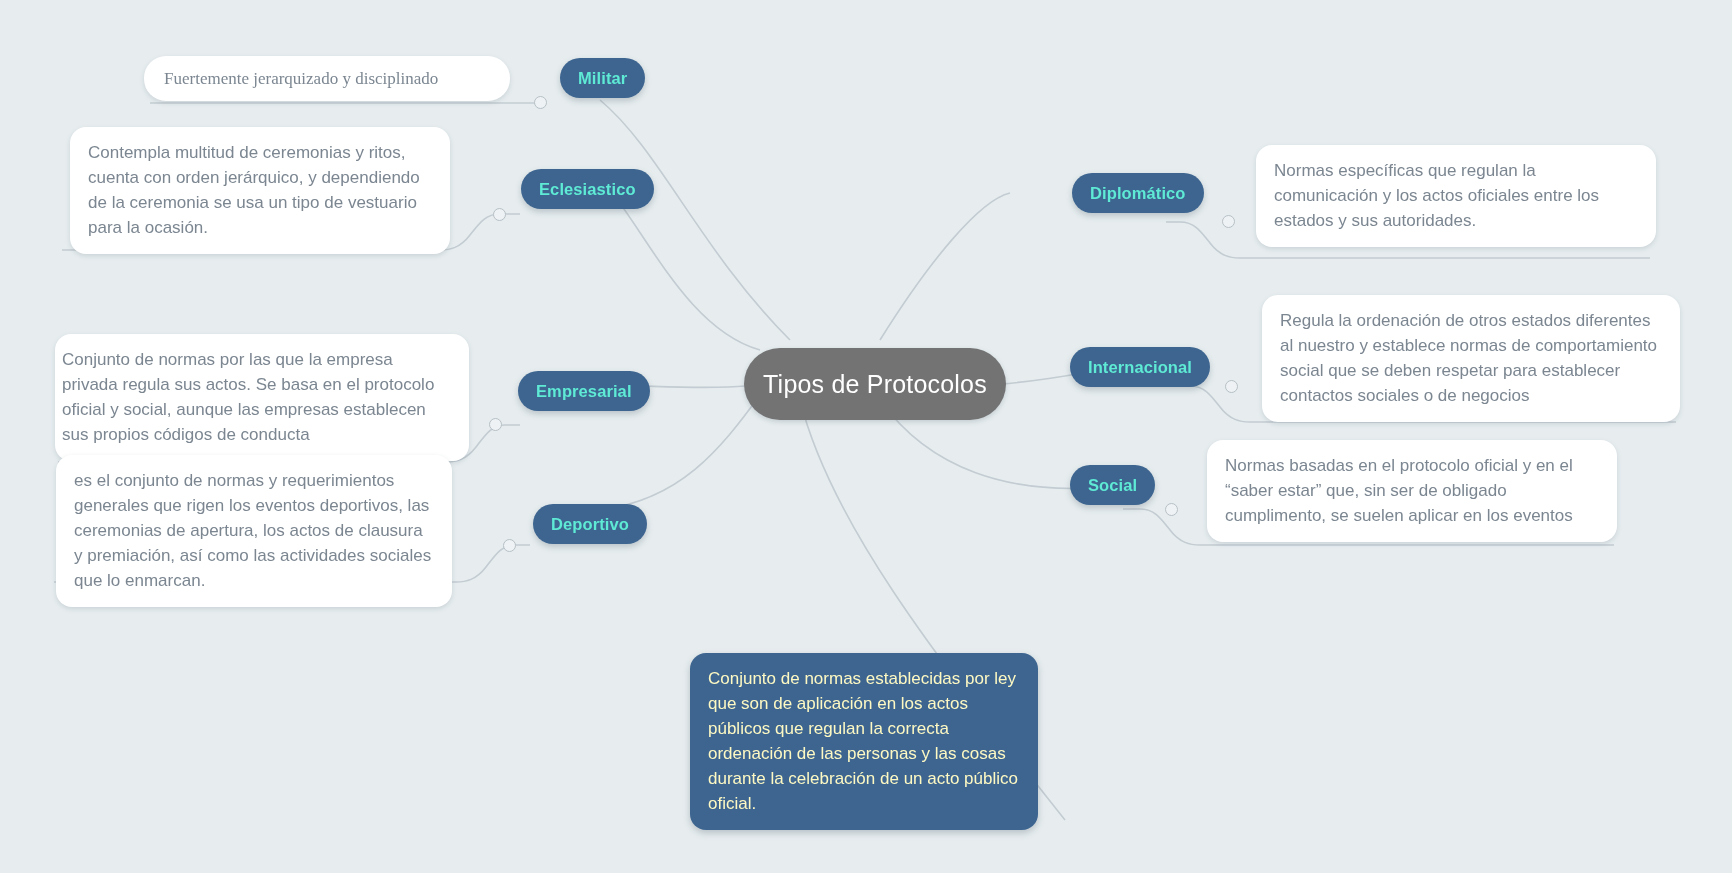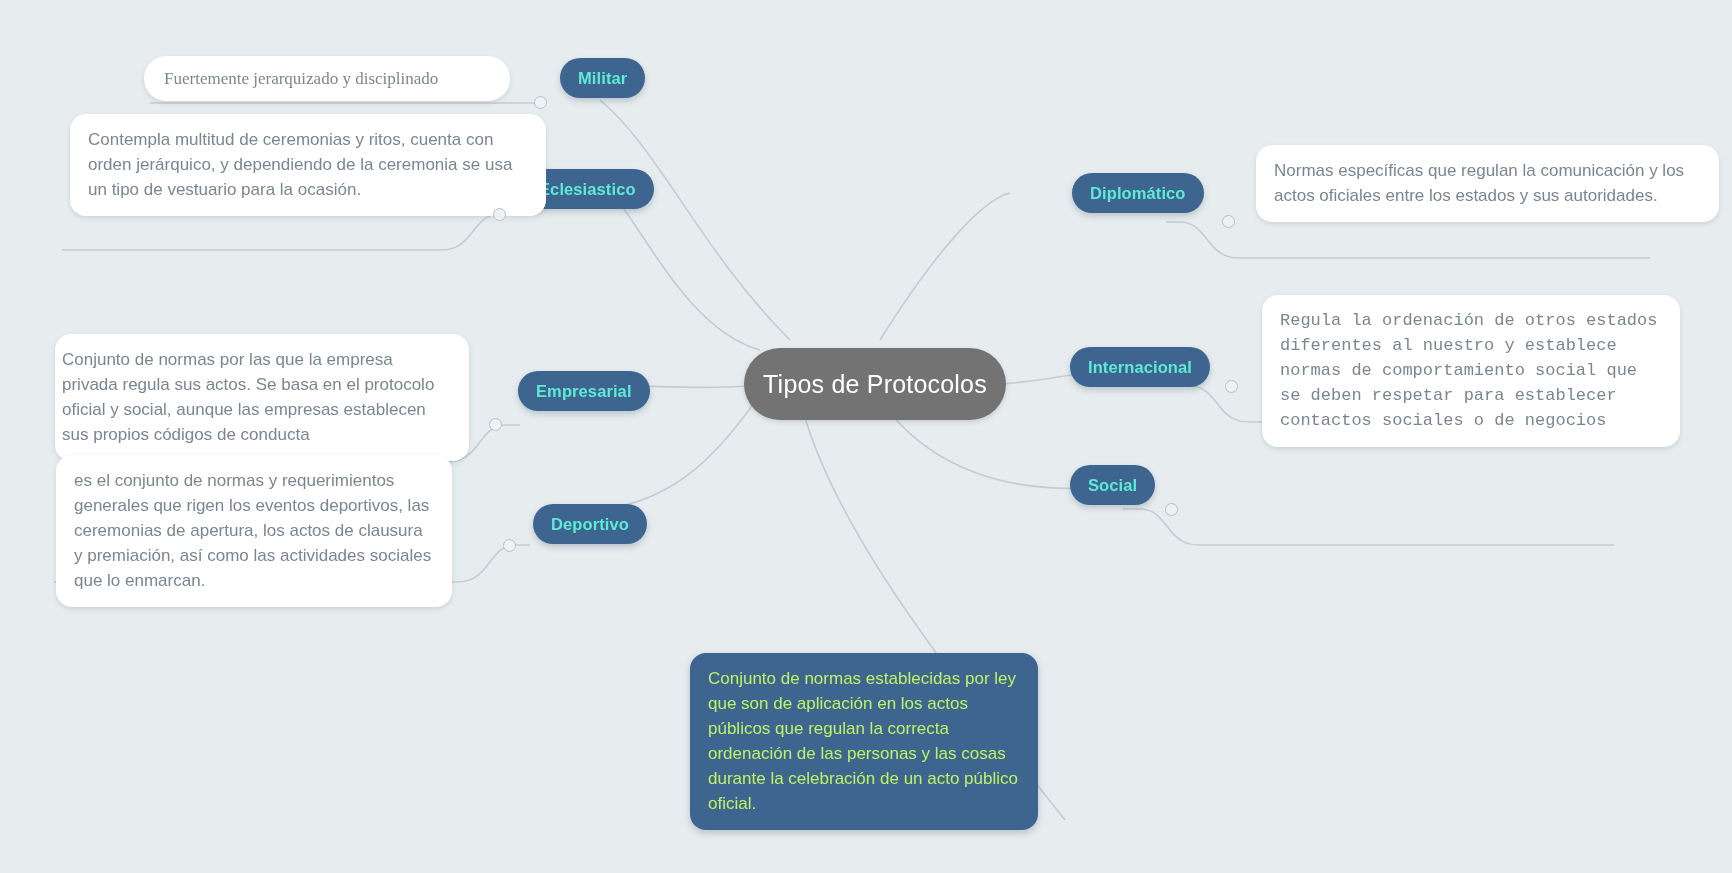--- a/index.html
+++ b/index.html
@@ -79,21 +79,21 @@
     border-radius: 22px;
     padding: 10px 20px;
   }
 
   
   .note-dark {
     position: absolute;
     background: #3d6590;
     border-radius: 16px;
     box-shadow: 0 3px 7px rgba(70,90,105,0.30);
-    color: #bef264;
+    color: #fef9c3;
     font-size: 17px;
     line-height: 25px;
     padding: 13px 18px 14px 18px;
     box-sizing: border-box;
   }
 
   
   .conn-dot {
     position: absolute;
     width: 13px;
@@ -155,30 +155,31 @@
   <div class="branch-node" style="left:533px; top:504px;">Deportivo</div>
 
   <div class="branch-node" style="left:1072px; top:173px;">Diplomático</div>
 
   <div class="branch-node" style="left:1070px; top:347px;">Internacional</div>
 
   <div class="branch-node" style="left:1070px; top:465px;">Social</div>
 
   <div class="note single" style="left:144px; top:56px; width:366px;font-family:Liberation Serif, serif;">Fuertemente jerarquizado y disciplinado</div>
 
-  <div class="note" style="left:70px; top:114px; width:476px;">Contempla multitud de ceremonias y ritos, cuenta con orden jerárquico,  y dependiendo de la ceremonia se usa un tipo de vestuario para la ocasión.</div>
+  <div class="note" style="left:70px; top:127px; width:380px;">Contempla multitud de ceremonias y ritos, cuenta con orden jerárquico,  y dependiendo de la ceremonia se usa un tipo de vestuario para la ocasión.</div>
 
   <div class="note" style="left:55px; top:334px; width:414px;padding-left:7px;">Conjunto de normas por las que la empresa privada regula sus actos. Se basa en el protocolo oficial y social, aunque las empresas establecen sus propios códigos de conducta</div>
 
   <div class="note" style="left:56px; top:455px; width:396px;">es el conjunto de normas y requerimientos generales que rigen los eventos deportivos, las ceremonias de apertura, los actos de clausura y premiación, así como las actividades sociales que lo enmarcan.</div>
 
-  <div class="note" style="left:1256px; top:145px; width:463px;">Normas específicas que regulan la comunicación y los actos oficiales entre los estados y sus autoridades.</div>
+  <div class="note" style="left:1256px; top:145px; width:400px;">Normas específicas que regulan la comunicación y los actos oficiales entre los estados y sus autoridades.</div>
 
-  <div class="note" style="left:1262px; top:295px; width:418px;font-family:Liberation Mono, monospace;">Regula la ordenación de otros estados diferentes al nuestro y establece normas de comportamiento social que se deben respetar para establecer contactos sociales o de negocios</div>
+  <div class="note" style="left:1262px; top:295px; width:418px;">Regula la ordenación de otros estados diferentes al nuestro y establece normas de comportamiento social que se deben respetar para establecer contactos sociales o de negocios</div>
 
+  <div class="note" style="left:1207px; top:440px; width:410px;">Normas basadas en el protocolo oficial y en el “saber estar” que, sin ser de obligado cumplimento, se suelen aplicar en los eventos</div>
 
   <div class="note-dark" style="left:690px; top:653px; width:348px;">Conjunto de normas establecidas por ley que son de aplicación en los actos públicos que regulan la correcta ordenación de las personas y las cosas durante la celebración de un acto público oficial.</div>
 
   <div class="conn-dot" style="left:534px; top:96px;"></div>
   <div class="conn-dot" style="left:493px; top:208px;"></div>
   <div class="conn-dot" style="left:489px; top:418px;"></div>
   <div class="conn-dot" style="left:503px; top:539px;"></div>
   <div class="conn-dot" style="left:1222px; top:215px;"></div>
   <div class="conn-dot" style="left:1225px; top:380px;"></div>
   <div class="conn-dot" style="left:1165px; top:503px;"></div>

